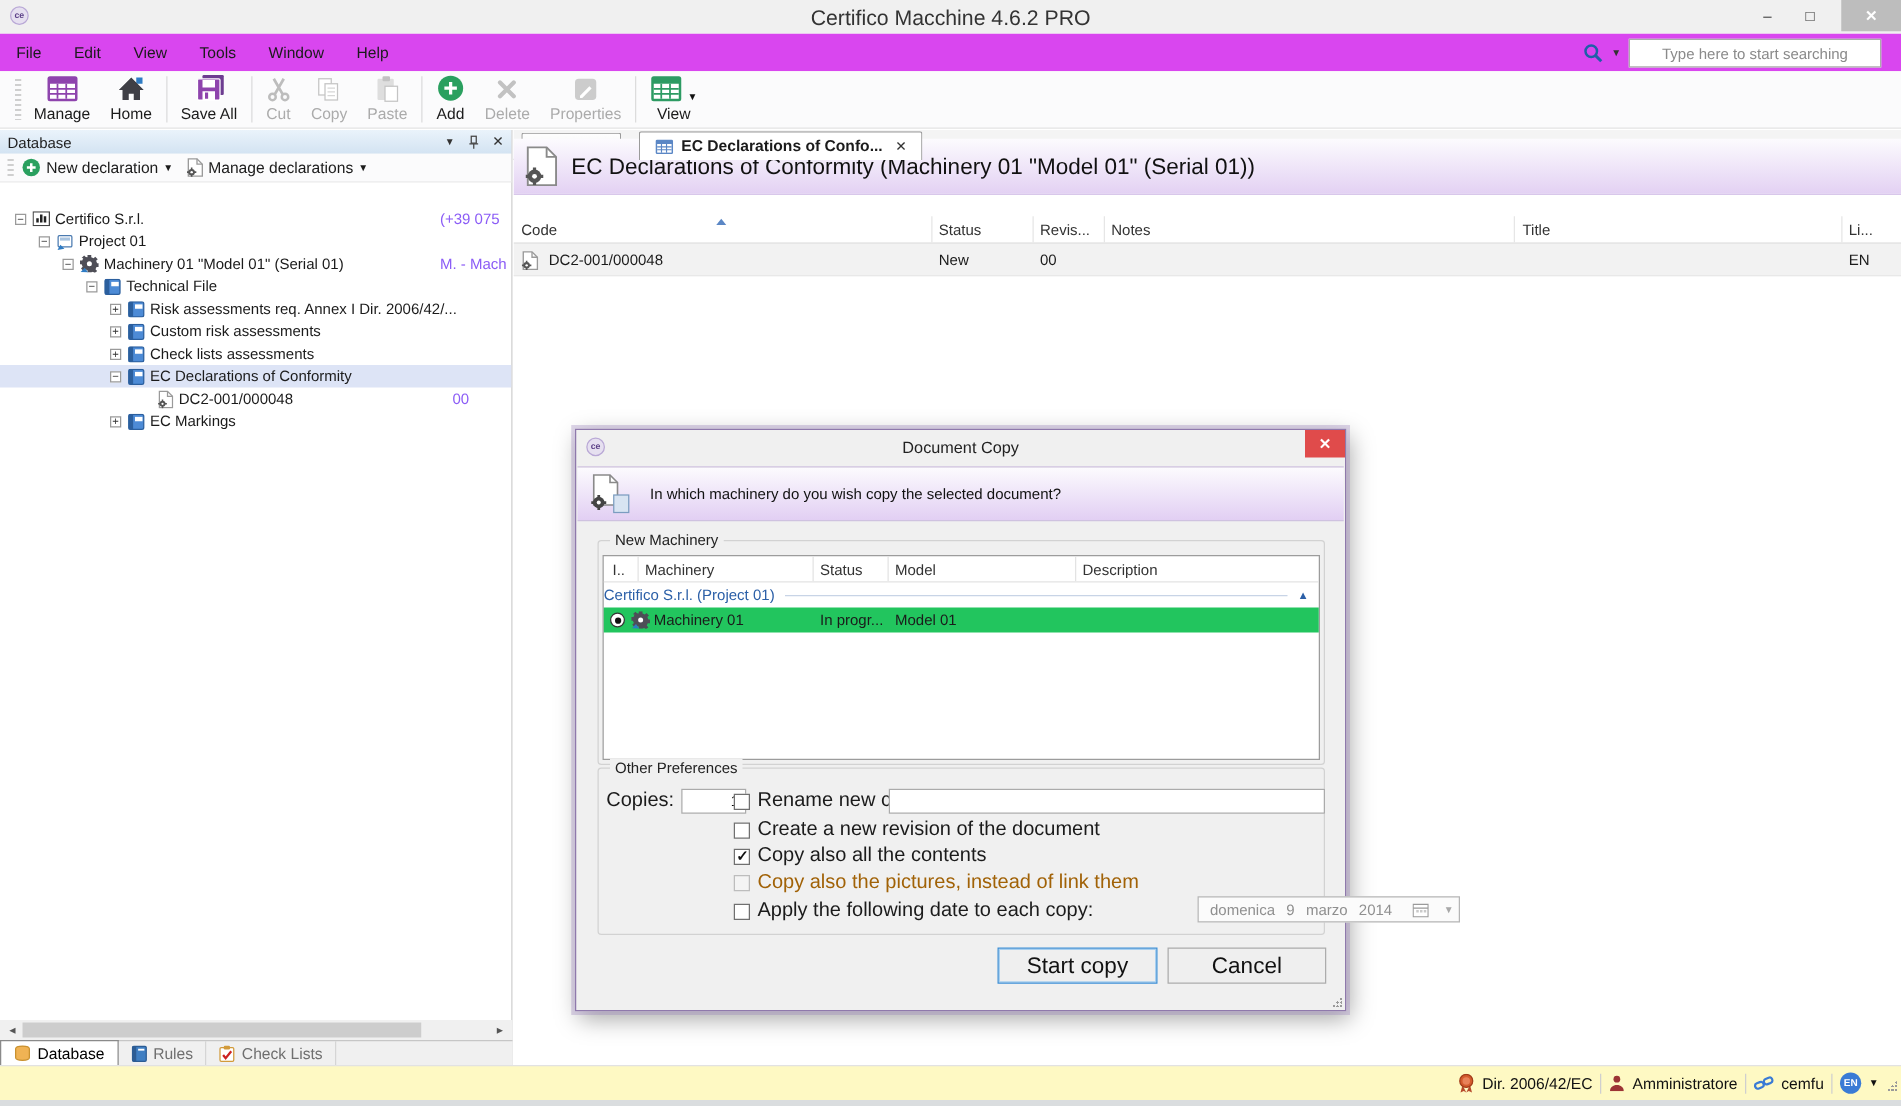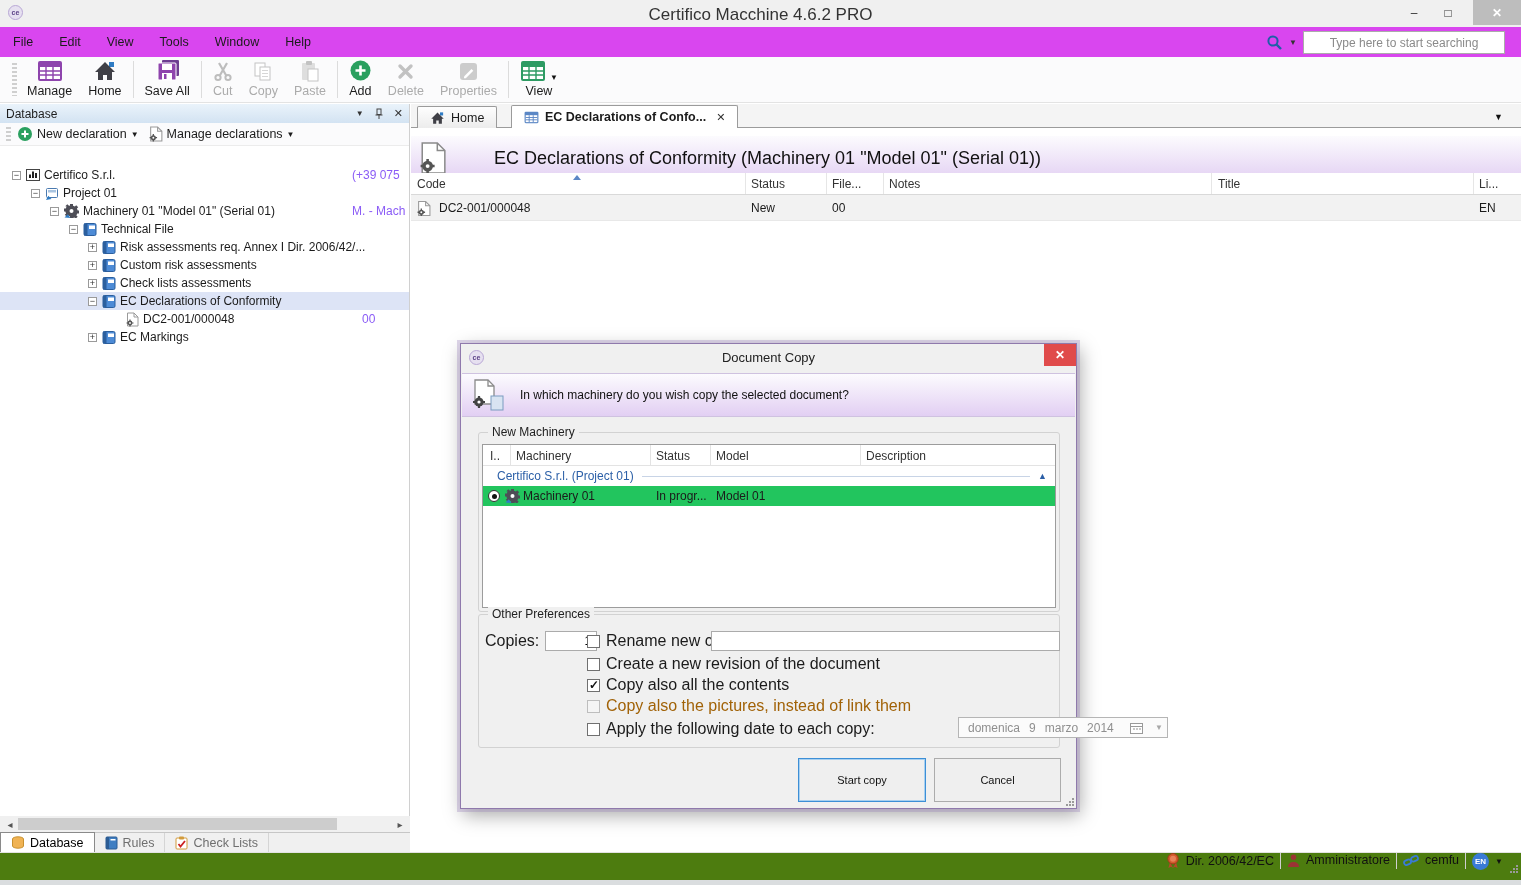--- a/index.html
+++ b/index.html
@@ -55,21 +55,21 @@
   .btab { display:flex; align-items:center; gap:5px; padding:0 10px; color:#6f6f6f; border-right:1px solid #d5d5d5; }
   .btab.active { background:#fff; color:#000; border:1px solid #8a8a8a; border-bottom:none; margin-top:-1px; }
 
   
   .main { position:absolute; left:411px; top:104px; right:0; height:748px; background:#fff; }
   .tabbar { position:absolute; left:0; top:0; right:0; height:24px; background:#f4f4f4; border-bottom:1px solid #9b9b9b; }
   .tab { position:absolute; top:2px; height:22px; display:flex; align-items:center; gap:6px; padding:0 12px; border:1px solid #9b9b9b; border-bottom:none; background:linear-gradient(#fefefe,#ececec); font-size:12.5px; border-radius:2px 2px 0 0; }
   .tab.active { background:#fff; font-weight:bold; top:1px; height:23px; z-index:2; }
   .tab .closex { font-size:11px; color:#333; font-weight:normal; margin-left:4px; }
   .tab-overflow { position:absolute; right:18px; top:8px; font-size:9px; color:#111; }
-  .banner { position:absolute; left:0; top:32px; right:0; height:45px; background:linear-gradient(#fcfbfe,#e3d1f3); border-bottom:1px solid #d8c7ea; display:flex; align-items:center;gap:37px; }
+  .banner { position:absolute; left:0; top:7px; right:0; height:45px; background:linear-gradient(#fcfbfe,#e3d1f3); border-bottom:1px solid #d8c7ea; display:flex; align-items:center; }
   .banner h1 { font-size:18px; font-weight:normal; color:#111; margin-left:10px; white-space:nowrap; }
   .grid-header { position:absolute; left:0; top:69px; right:0; height:22px; border-bottom:1px solid #d9d9d9; background:#fff; color:#333; }
   .gh { position:absolute; top:4px; }
   .gh-sep { position:absolute; top:0; bottom:0; width:1px; background:#e6e6e6; }
   .sort-up { position:absolute; left:162px; top:2px; width:0; height:0; border-left:4px solid transparent; border-right:4px solid transparent; border-bottom:5px solid #5b87c5; }
   .grid-row { position:absolute; left:0; top:91px; right:0; height:26px; background:#f2f2f2; border-bottom:1px solid #e8e8e8; }
   .gr { position:absolute; top:6px; }
 
   
   .dialog { position:absolute; left:460px; top:343px; width:617px; height:466px; background:#f0f0f0; border:1px solid #8f79ac; box-shadow:0 0 0 3px rgba(158,136,190,.35), 3px 6px 18px rgba(0,0,0,.35); z-index:10; }
@@ -78,44 +78,44 @@
   .dlg-close { position:absolute; right:0; top:0; width:32px; height:22px; background:#e04b4b; color:#fff; font-weight:bold; font-size:12px; display:flex; align-items:center; justify-content:center; }
   .dlg-banner { position:absolute; left:1px; top:29px; right:1px; height:44px; background:linear-gradient(#fcfbfe,#e2cff3); border-top:1px solid #cfc2e0; border-bottom:1px solid #cfc2e0; display:flex; align-items:center; }
   .dlg-banner .prompt { margin-left:14px; font-size:12px; color:#111; }
   .groupbox { position:absolute; border:1px solid #d2d2d2; border-radius:3px; }
   .group-label { position:absolute; top:-8px; left:9px; background:#f0f0f0; padding:0 4px; color:#222; }
   .mtable { position:absolute; left:3px; top:11px; right:3px; bottom:3px; background:#fff; border:1px solid #9c9c9c; }
   .mth { position:absolute; top:4px; color:#333; }
   .mt-sep { position:absolute; top:0; height:20px; width:1px; background:#e3e3e3; }
   .mt-headline { position:absolute; left:0; right:0; top:20px; height:1px; background:#e3e3e3; }
   .mgrouprow { position:absolute; left:0; right:0; top:21px; height:20px; display:flex; align-items:center; color:#2b5fa7; }
-  .mgrouprow .txt { margin-left:14px; white-space:nowrap; }
+  .mgrouprow .txt { margin-left:0; white-space:nowrap; }
   .mgrouprow .rule { flex:1; height:1px; background:#c8d4e6; margin:0 8px; }
   .mgrouprow .chev { margin-right:8px; font-size:9px; color:#2b5fa7; }
   .mdatarow { position:absolute; left:0; right:0; top:41px; height:20px; background:#22c55e; }
   .radio { position:absolute; left:5px; top:4px; width:12px; height:12px; border:1px solid #333; border-radius:50%; background:#fff; }
   .radio.sel::after { content:""; position:absolute; left:2.5px; top:2.5px; width:5px; height:5px; border-radius:50%; background:#111; }
   .mdr { position:absolute; top:3px; white-space:nowrap; }
   .checkbox { width:13px; height:13px; border:1px solid #707070; background:#fff; flex:none; position:relative; }
   .checkbox.checked::after { content:"✓"; position:absolute; left:1px; top:-2px; font-size:12px; font-weight:bold; color:#111; }
   .checkbox.disabled { border-color:#bdbdbd; background:#f4f4f4; }
   .opt-row { position:absolute; display:flex; align-items:center; gap:6px; }
   .opt-row .ol { font-size:16px; }
   .opt-row.disabled .ol { color:#a16207; }
   .txtinput { border:1px solid #ababab; background:#fff; height:20px; font-family:inherit; font-size:12px; }
   .datecombo { position:absolute; left:371px; top:-3px; width:210px; height:21px; border:1px solid #b5b5b5; background:#fbfbfb; color:#8f8f8f; display:flex; align-items:center; }
   .datecombo span { margin-left:9px; }
   .datecombo .cal { margin-left:auto; display:flex; align-items:center; gap:3px; padding-right:4px; }
-  .dlg-btn { position:absolute; height:44px; background:#efefef; border:1px solid #acacac; font-family:inherit; font-size:11px; color:#111; }
+  .dlg-btn { position:absolute; height:29px; background:#efefef; border:1px solid #acacac; font-family:inherit; font-size:18px; color:#111; }
   .dlg-btn.primary { border:1px solid #3d8fd6; box-shadow:inset 0 0 0 1px #a8d0f0; }
   .grip { position:absolute; right:2px; bottom:2px; width:8px; height:8px;
     background:radial-gradient(circle 1px at 7px 1px,#9a9a9a 99%,transparent), radial-gradient(circle 1px at 7px 4px,#9a9a9a 99%,transparent), radial-gradient(circle 1px at 4px 4px,#9a9a9a 99%,transparent), radial-gradient(circle 1px at 7px 7px,#9a9a9a 99%,transparent), radial-gradient(circle 1px at 4px 7px,#9a9a9a 99%,transparent), radial-gradient(circle 1px at 1px 7px,#9a9a9a 99%,transparent); }
 
   
-  .statusbar { position:absolute; left:0; bottom:0; width:1521px; height:33px; background:#4d7c0f; border-top:1px solid #e2e2e2; border-bottom:5px solid #dadddf; display:flex; align-items:flex-start; justify-content:flex-end; padding-right:18px; gap:6px; }
+  .statusbar { position:absolute; left:0; bottom:0; width:1521px; height:33px; background:#fef9c3; border-top:1px solid #e2e2e2; border-bottom:5px solid #dadddf; display:flex; align-items:center; justify-content:flex-end; padding-right:18px; gap:6px; }
   .sb-item { display:flex; align-items:center; gap:6px; font-size:12.5px; color:#111; }
   .sb-sep { width:1px; height:16px; background:#cfcfcf; }
   .en-globe { width:17px; height:17px; border-radius:50%; background:#3a7bd5; color:#fff; font-size:8px; font-weight:bold; display:flex; align-items:center; justify-content:center; }
 </style>
 </head>
 <body>
 
 <div class="titlebar">
   <div class="app-icon abs" style="left:8px;top:5px;">ce</div>
   <div class="title">Certifico Macchine 4.6.2 PRO</div>
@@ -478,21 +478,21 @@
       </span>
     <h1>EC Declarations of Conformity (Machinery 01 "Model 01" (Serial 01))</h1>
   </div>
 
   <div class="grid-header">
     <span class="sort-up"></span>
     <span class="gh" style="left:6px;">Code</span>
     <span class="gh-sep" style="left:334px;"></span>
     <span class="gh" style="left:340px;">Status</span>
     <span class="gh-sep" style="left:415px;"></span>
-    <span class="gh" style="left:421px;">File...</span>
+    <span class="gh" style="left:421px;">Revis...</span>
     <span class="gh-sep" style="left:472px;"></span>
     <span class="gh" style="left:478px;">Notes</span>
     <span class="gh-sep" style="left:800px;"></span>
     <span class="gh" style="left:807px;">Title</span>
     <span class="gh-sep" style="left:1062px;"></span>
     <span class="gh" style="left:1068px;">Li...</span>
   </div>
 
   <div class="grid-row">
     <span class="gr" style="left:6px;top:5px;">

